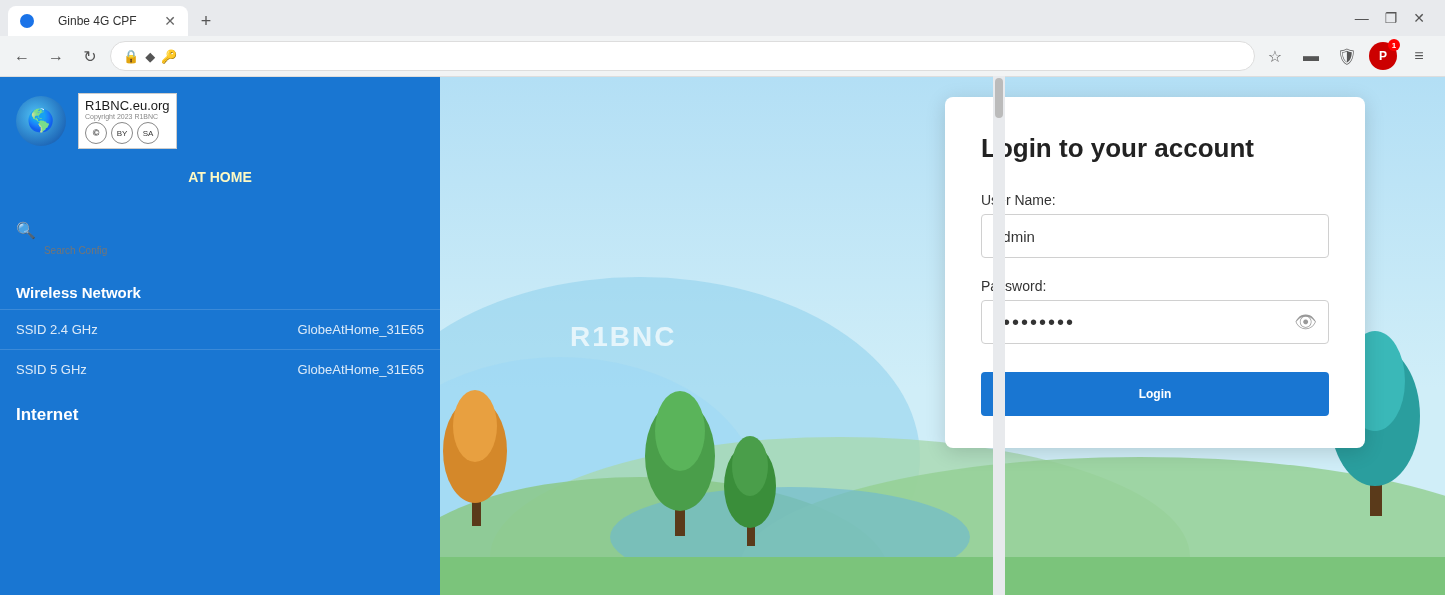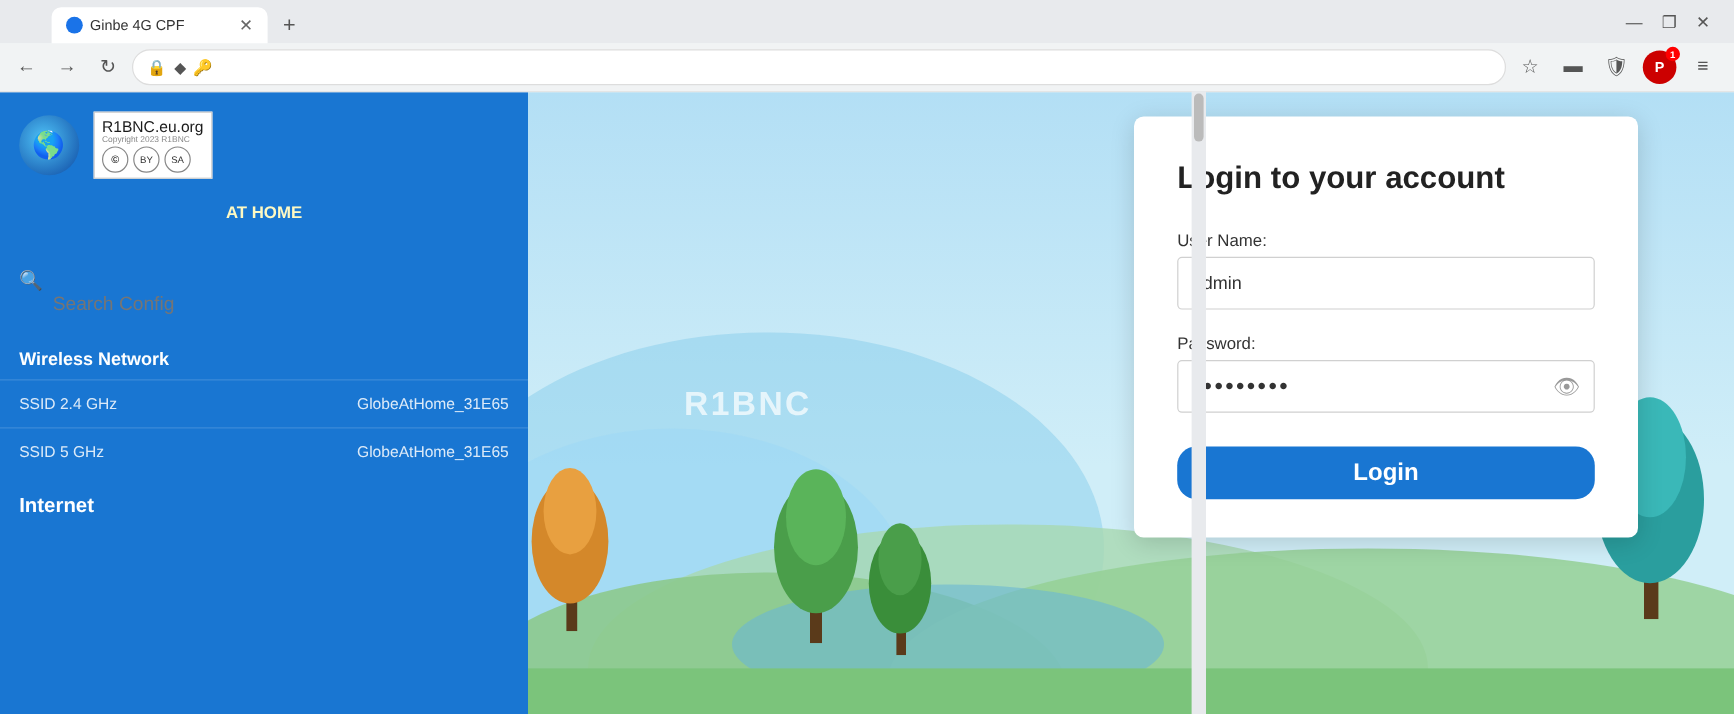--- a/index.html
+++ b/index.html
@@ -22,22 +22,21 @@
       display: flex;
       align-items: center;
       background: #f1f3f4;
       border-radius: 8px 8px 0 0;
       padding: 0 12px;
       height: 30px;
       font-size: 12px;
       color: #333;
       min-width: 180px;
       max-width: 240px;
-      gap: 6px;
-      margin-left: 35px;
+      gap: 24px;
     }
     .tab.active {
       background: #fff;
     }
     .tab-favicon {
       width: 14px;
       height: 14px;
       border-radius: 50%;
       background: #1a73e8;
       display: inline-block;
@@ -391,22 +390,22 @@
       cursor: pointer;
       color: #999;
       font-size: 18px;
     }
     .login-btn {
       width: 100%;
       height: 44px;
       background: #1976d2;
       color: white;
       border: none;
-      border-radius: 16px;
-      font-size: 20px;
+      border-radius: 4px;
+      font-size: 12px;
       font-weight: bold;
       cursor: pointer;
       margin-top: 8px;
     }
   </style>
 </head>
 <body>
 
 <div class="browser-chrome">
 
@@ -460,21 +459,21 @@
           <div class="cc-icon" style="font-size:8px;">BY</div>
           <div class="cc-icon" style="font-size:8px;">SA</div>
         </div>
       </div>
     </div>
 
     <div class="at-home-label">AT HOME</div>
 
     <div class="search-row">
       <span class="search-icon-svg">🔍</span>
-      <input class="search-input-fake" type="text" style="background: transparent; border: none; outline: none; color: rgba(255, 255, 255, 0.8); font-size: 16px; width: 100%; margin-top: 40px;" placeholder="Search Config">
+      <input class="search-input-fake" type="text" style="background: transparent; border: none; outline: none; color: rgba(255, 255, 255, 0.8); font-size: 10px; width: 100%; margin-top: 40px;" placeholder="Search Config">
     </div>
 
     <div class="sidebar-section-title">Wireless Network</div>
 
     <div class="sidebar-item">
       <span class="sidebar-item-label">SSID 2.4 GHz</span>
       <span class="sidebar-item-value">GlobeAtHome_31E65</span>
     </div>
 
     <div class="sidebar-item">

